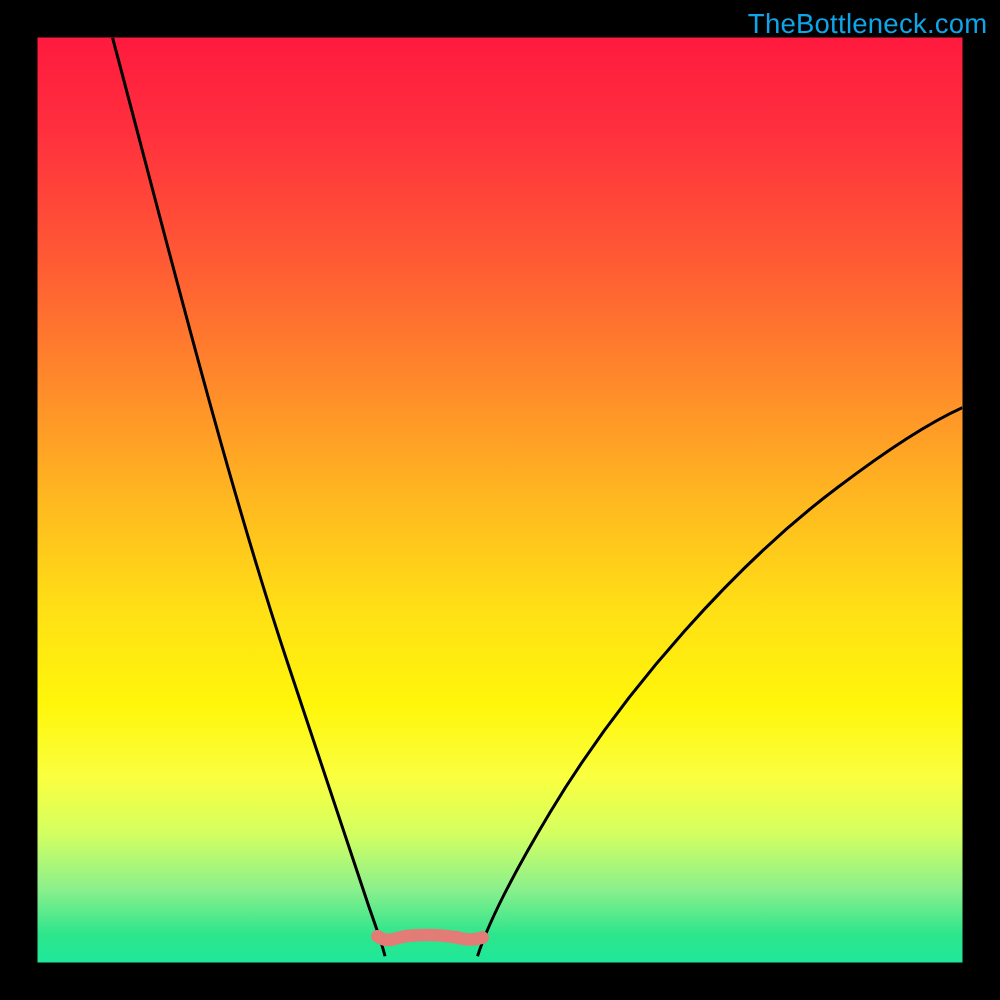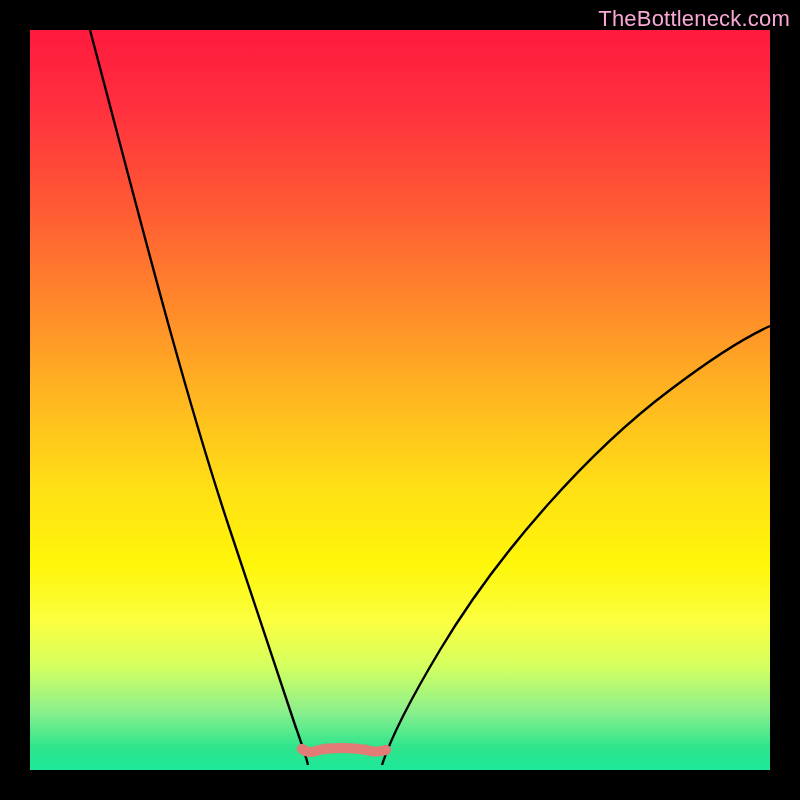--- a/index.html
+++ b/index.html
@@ -36,21 +36,21 @@
       #d4ff60 86%,
       #8cf08c 92%,
       #2de58c 97%,
       #1ee89a 100%
     );
   }
   .watermark {
     position: absolute;
     top: 6px;
     right: 10px;
-    color: #f9a8d4;
+    color: #0ea5e9;
     font-size: 22px;
     letter-spacing: 0.2px;
     user-select: none;
   }
   svg.curves {
     position: absolute;
     left: 0;
     top: 0;
     width: 740px;
     height: 740px;

